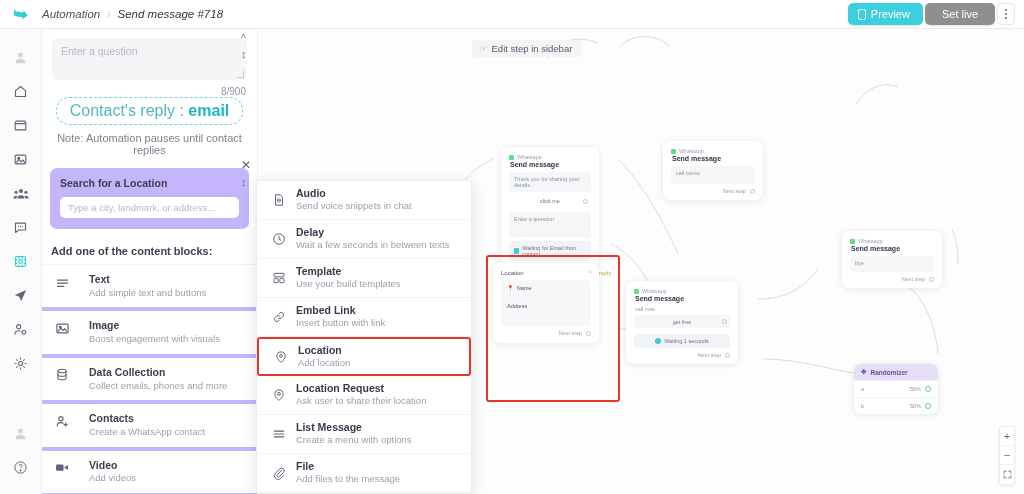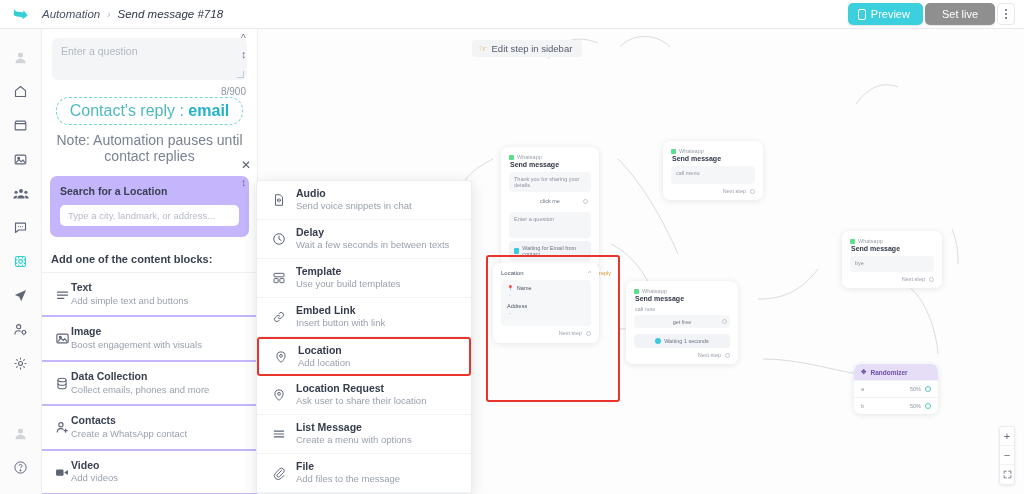--- a/index.html
+++ b/index.html
@@ -67,31 +67,31 @@
     height:42px; padding:7px 9px; color:#b3b8c2; font-size:10.5px; position:relative;
   }
   .q-resize { position:absolute; right:3px; bottom:2px; width:7px; height:7px;
     border-right:1px solid #c6cad2; border-bottom:1px solid #c6cad2; transform:skewX(-0deg); }
   .counter { text-align:right; padding:6px 11px 0 0; font-size:10px; color:#8d94a1; }
   .reply-pill {
     margin:0 auto 0 auto; width:fit-content; border:1px dashed #6fd6cf; border-radius:13px;
     padding:4px 13px; font-size:16px; color:#4fb8bf;
   }
   .reply-pill b { color:#21b3c6; }
-  .note { text-align:center; font-size:14px; color:#7b828f; padding:7px 6px 0 6px; }
+  .note { text-align:center; font-size:11px; color:#7b828f; padding:7px 6px 0 6px; }
 
   .loc-card { margin:12px 8px 0 8px; background:#c4b5fd; border-radius:7px; padding:9px 10px 11px 10px; }
   .loc-title { font-size:10.5px; font-weight:bold; color:#3a4150; }
   .loc-input { margin-top:8px; background:#fff; border-radius:5px; height:21px;
     display:flex; align-items:center; padding:0 8px; font-size:9.5px; color:#b6bbc5; }
 
   .blocks-head { padding:16px 0 7px 9px; font-size:11px; font-weight:bold; color:#3a4150;
     border-bottom:1px solid #f0f1f4; }
-  .blk { display:flex; align-items:center; gap:0; padding:8px 9px 8px 11px;
-    border-bottom:2px solid #c4b5fd; }
+  .blk { display:flex; align-items:flex-start; gap:18px; padding:8px 9px 8px 11px;
+    border-bottom:4px solid #c4b5fd; }
   .blk-ic { width:18px; height:18px; display:flex; align-items:center; justify-content:center; color:#5b6374; flex:none; }
   .blk-t { font-size:10.5px; font-weight:bold; color:#3a4150; line-height:1.3; }
   .blk-s { font-size:9.5px; color:#9aa1ad; line-height:1.35; }
 
   
   .side-ctrl { position:absolute; left:241px; z-index:35; color:#6b7384; }
   .sc-caret { top:33px; font-size:10px; }
   .sc-drag  { top:48px; font-size:11px; }
   .sc-close { top:158px; font-size:12px; color:#585f6e; }
   .sc-drag2 { top:176px; font-size:11px; }

